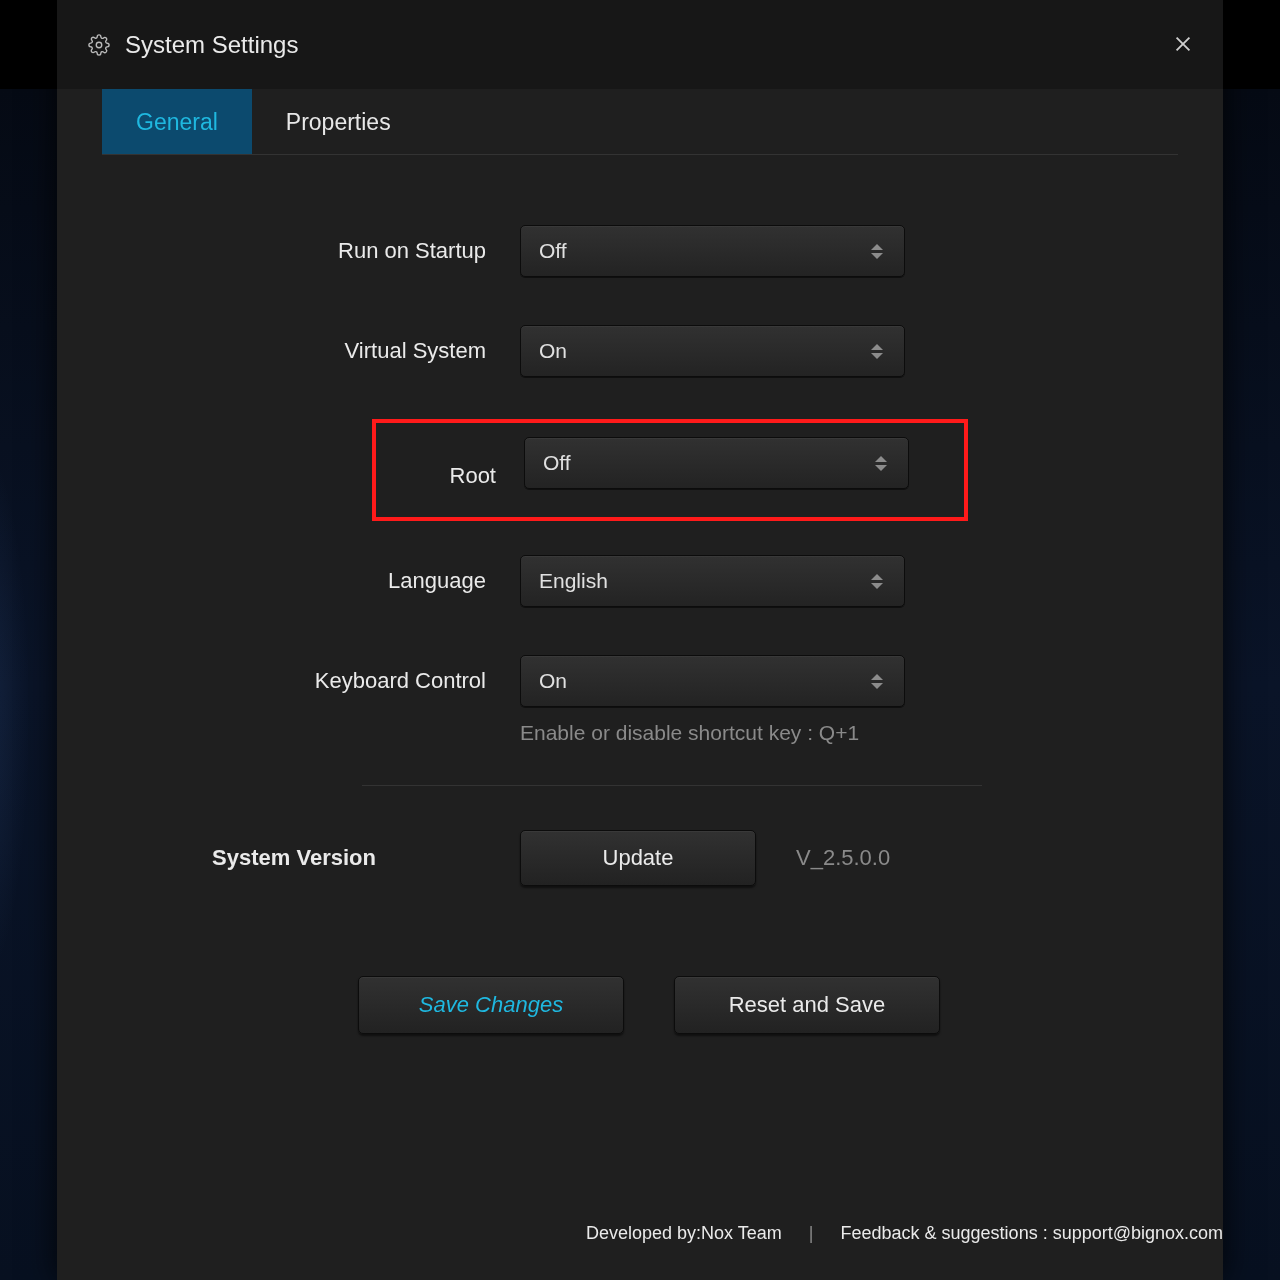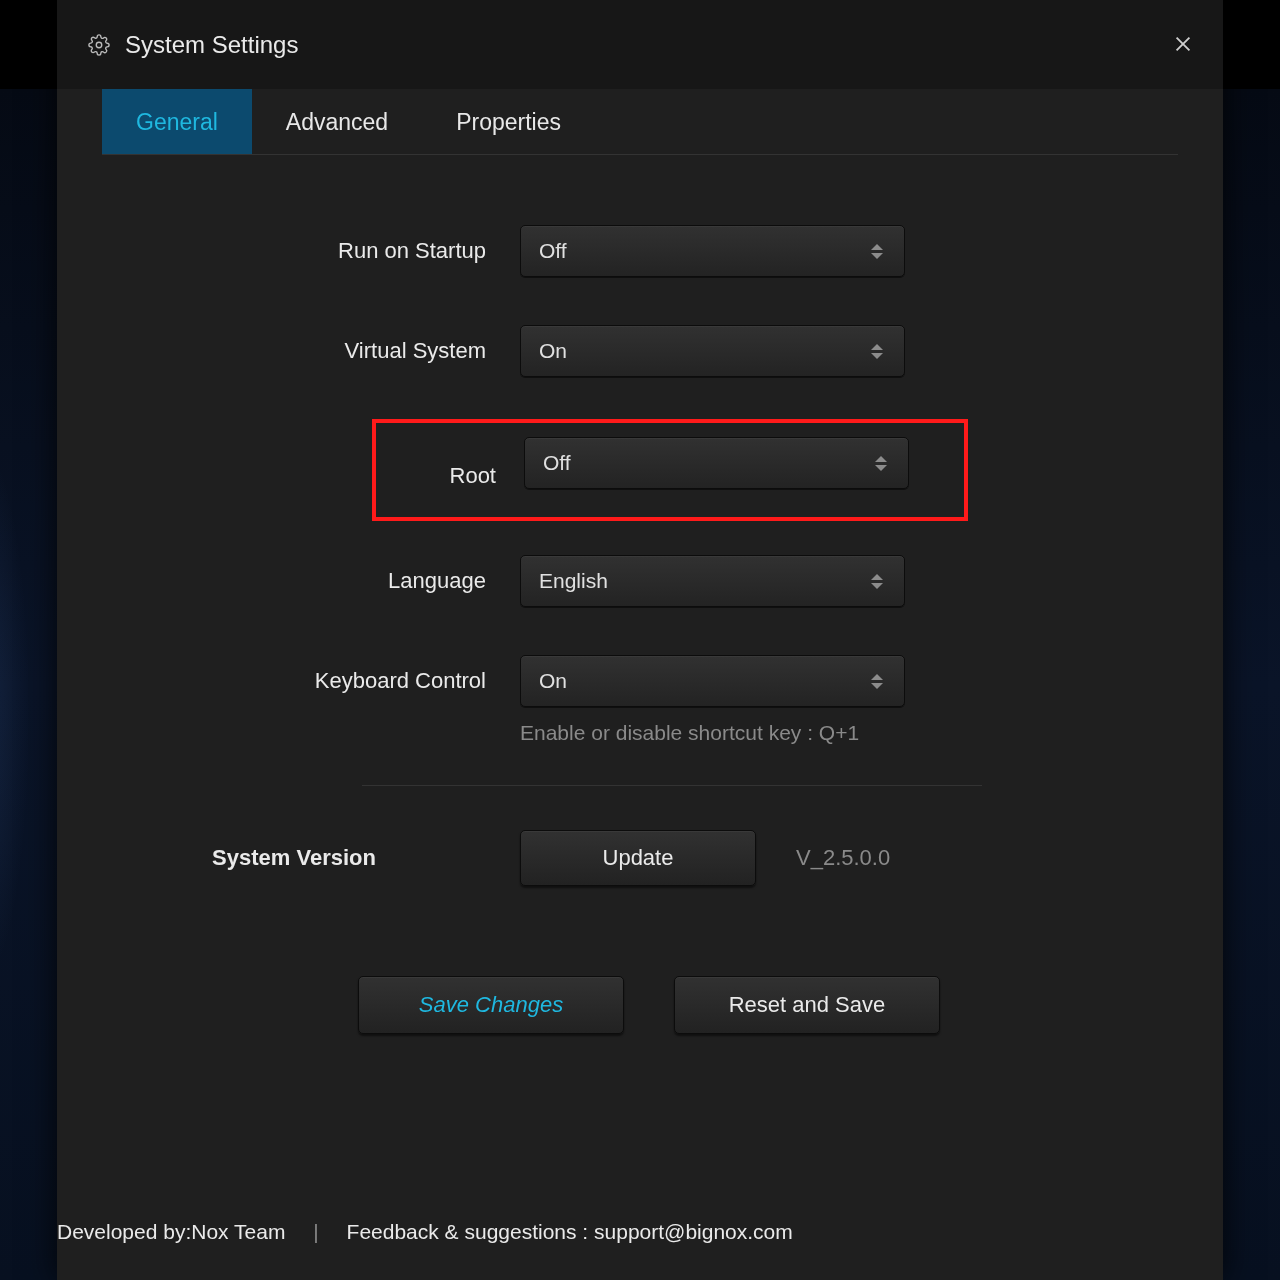--- a/index.html
+++ b/index.html
@@ -190,23 +190,23 @@
     gap: 50px;
     margin-left: 256px;
   }
   .btn-save, .btn-reset { width: 266px; height: 58px; }
   .btn-save { color: #1fb8e0; font-style: italic; }
 
   .footer {
     position: absolute;
     bottom: 36px;
     left: 0; right: 0;
-    text-align: left;
+    text-align: right;
     color: #eaeaea;
-    font-size: 21px;
+    font-size: 18px;
   }
   .footer .sep { margin: 0 22px; color: #888; }
 </style>
 </head>
 <body>
 
 <div class="backdrop"></div>
 
 <div class="window">
 
@@ -223,21 +223,20 @@
         <line x1="5" y1="5" x2="19" y2="19"></line>
           <line x1="19" y1="5" x2="5" y2="19"></line>
       </svg>
     </span>
   </div>
 
   <div class="content">
 
     <div class="tabs">
       <div class="tab active">General</div>
-      <div class="tab">Advanced</div>
       <div class="tab">Properties</div>
     </div>
 
     <div class="form-area">
 
       <div class="row">
         <div class="row-label">Run on Startup</div>
         <div class="select">
           <span>Off</span>
           <span class="spinner-icon">

